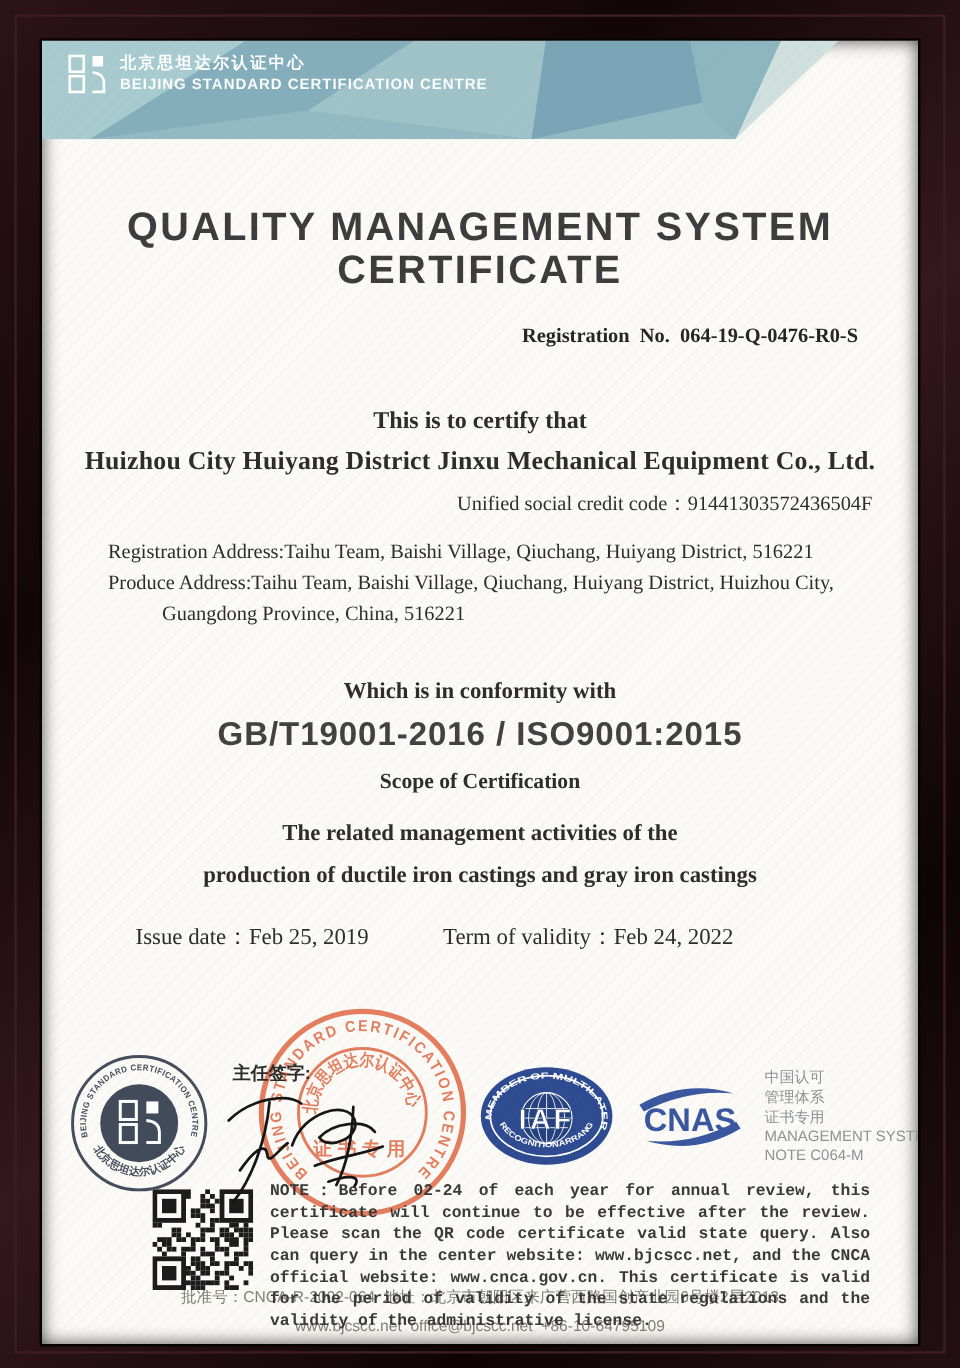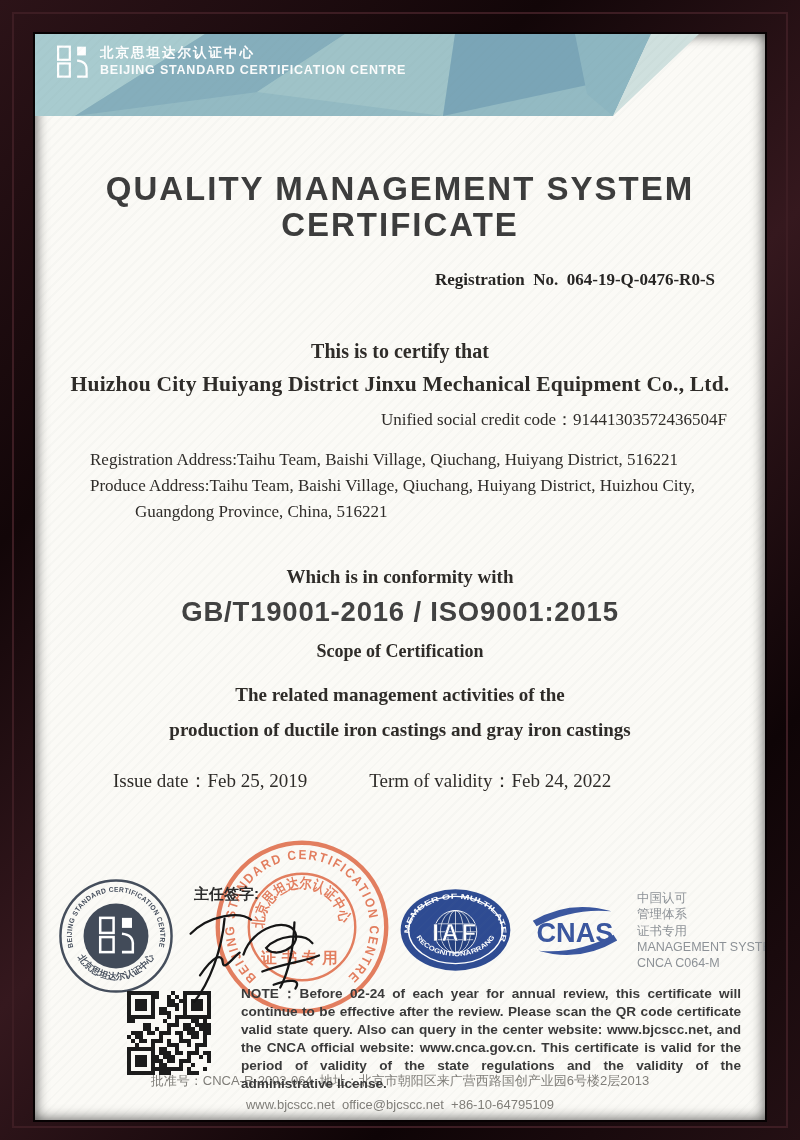--- a/index.html
+++ b/index.html
@@ -52,22 +52,22 @@
   .abs{position:absolute;}
   .director{left:159px;top:851px;font-size:15px;font-weight:bold;color:#2b2b2b;z-index:4;text-align:right;}
   .dark-seal{left:22px;top:843px;width:118px;height:118px;z-index:2;}
   .red-stamp{left:175px;top:801px;width:184px;height:184px;z-index:1;opacity:.9;}
   .signature{left:148px;top:860px;width:170px;height:122px;z-index:3;}
   .iaf{left:363px;top:853px;width:115px;height:86px;}
   .cnas{left:487px;top:867px;width:106px;height:60px;}
   .accred{left:602px;top:856px;font-size:12.5px;line-height:1.3;color:#8d9297;z-index:1;}
   .accred div{white-space:nowrap;}
   .qr{left:92px;top:957px;width:84px;height:84px;z-index:2;}
-  .note{left:206px;top:951px;width:500px;font-size:13.6px;font-weight:bold;color:#3a3a3a;
-    line-height:1.32;text-align:justify;z-index:2;}
+  .note{left:190px;top:951px;width:500px;font-size:13.6px;font-weight:bold;color:#3a3a3a;
+    line-height:1.32;text-align:justify;z-index:2;font-family:Liberation Mono, monospace;}
   .footer-line{left:0;top:1038px;width:730px;text-align:center;font-size:13px;color:#7f7d78;white-space:pre-wrap;}
   .footer-contact{top:1063px;}
 
   svg text{font-family:"Liberation Sans",sans-serif;}
   .seal-serif text{font-family:"Liberation Sans",sans-serif;}
 </style>
 </head>
 <body>
 
 <div class="frame">
@@ -210,21 +210,21 @@
     <path d="M10,21 Q50,-2 94,11 Q53,7 14,27 Z" fill="#3a569f"></path>
     <path d="M100,42 Q60,66 16,53 Q57,57 96,36 Z" fill="#3a569f"></path>
     <text x="55" y="44" font-size="29" font-weight="bold" fill="#3a569f" text-anchor="middle">CNAS</text>
   </svg>
 
   <div class="abs accred">
     <div>中国认可</div>
     <div>管理体系</div>
     <div>证书专用</div>
     <div>MANAGEMENT SYSTEM</div>
-    <div>CNCA C064-M</div>
+    <div>NOTE C064-M</div>
   </div>
 
   <div class="abs qr">
     <svg viewBox="0 0 84 84" width="84" height="84">
         <g id="qr-g">
           <rect x="0" y="0" width="84" height="84" fill="#fbfaf6"></rect>
           <rect x="28" y="0" width="4" height="4" fill="#1c1c1c"></rect>
           <rect x="44" y="0" width="4" height="4" fill="#1c1c1c"></rect>
           <rect x="28" y="4" width="4" height="4" fill="#1c1c1c"></rect>
           <rect x="40" y="4" width="4" height="4" fill="#1c1c1c"></rect>

